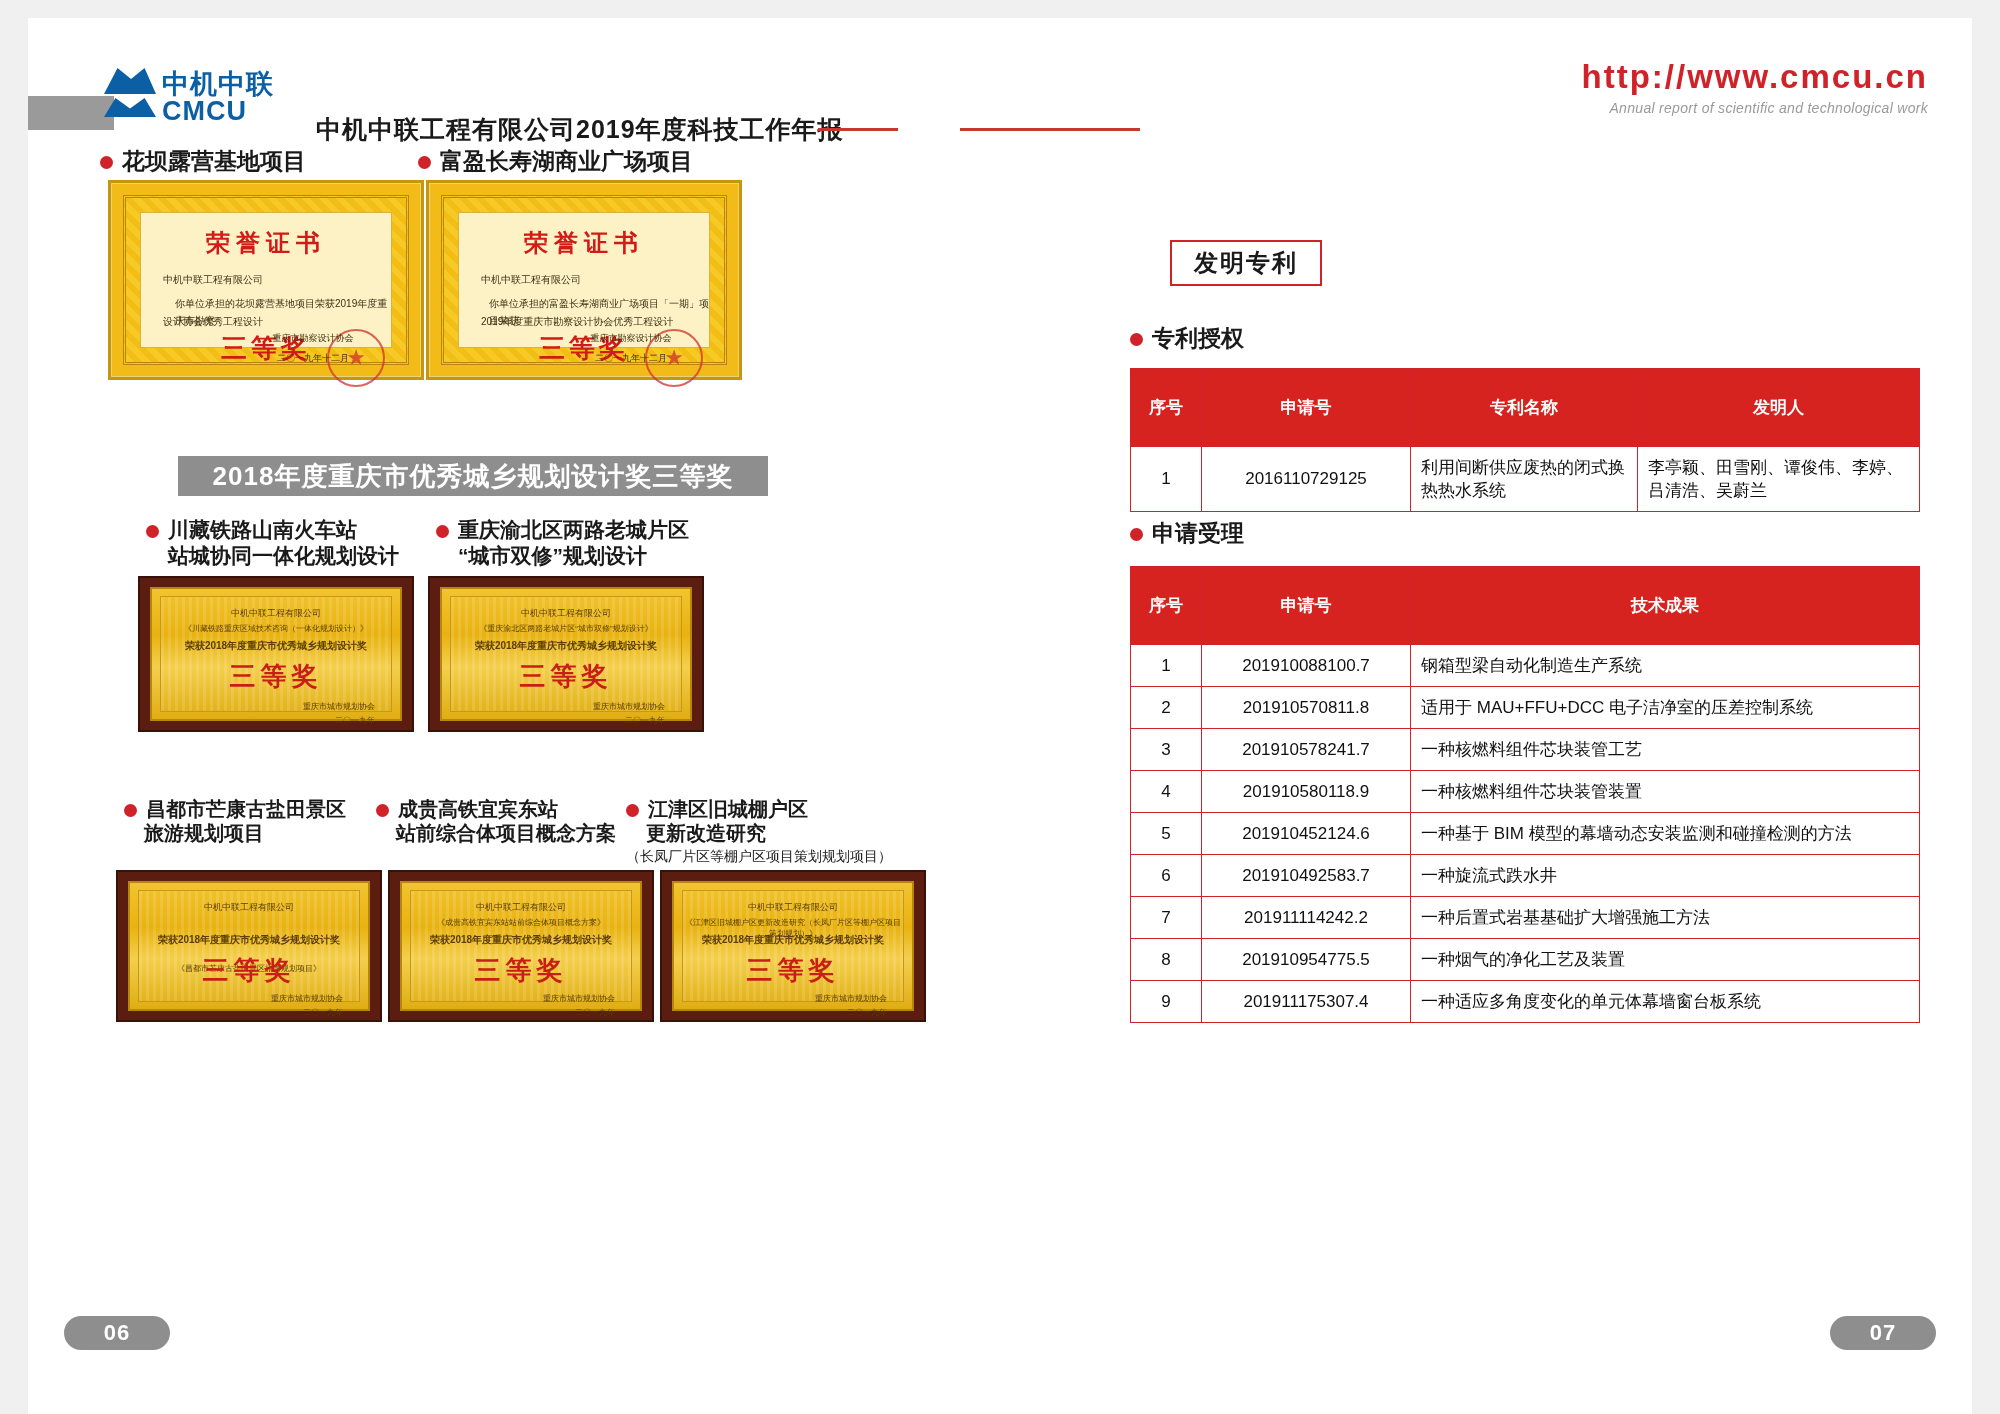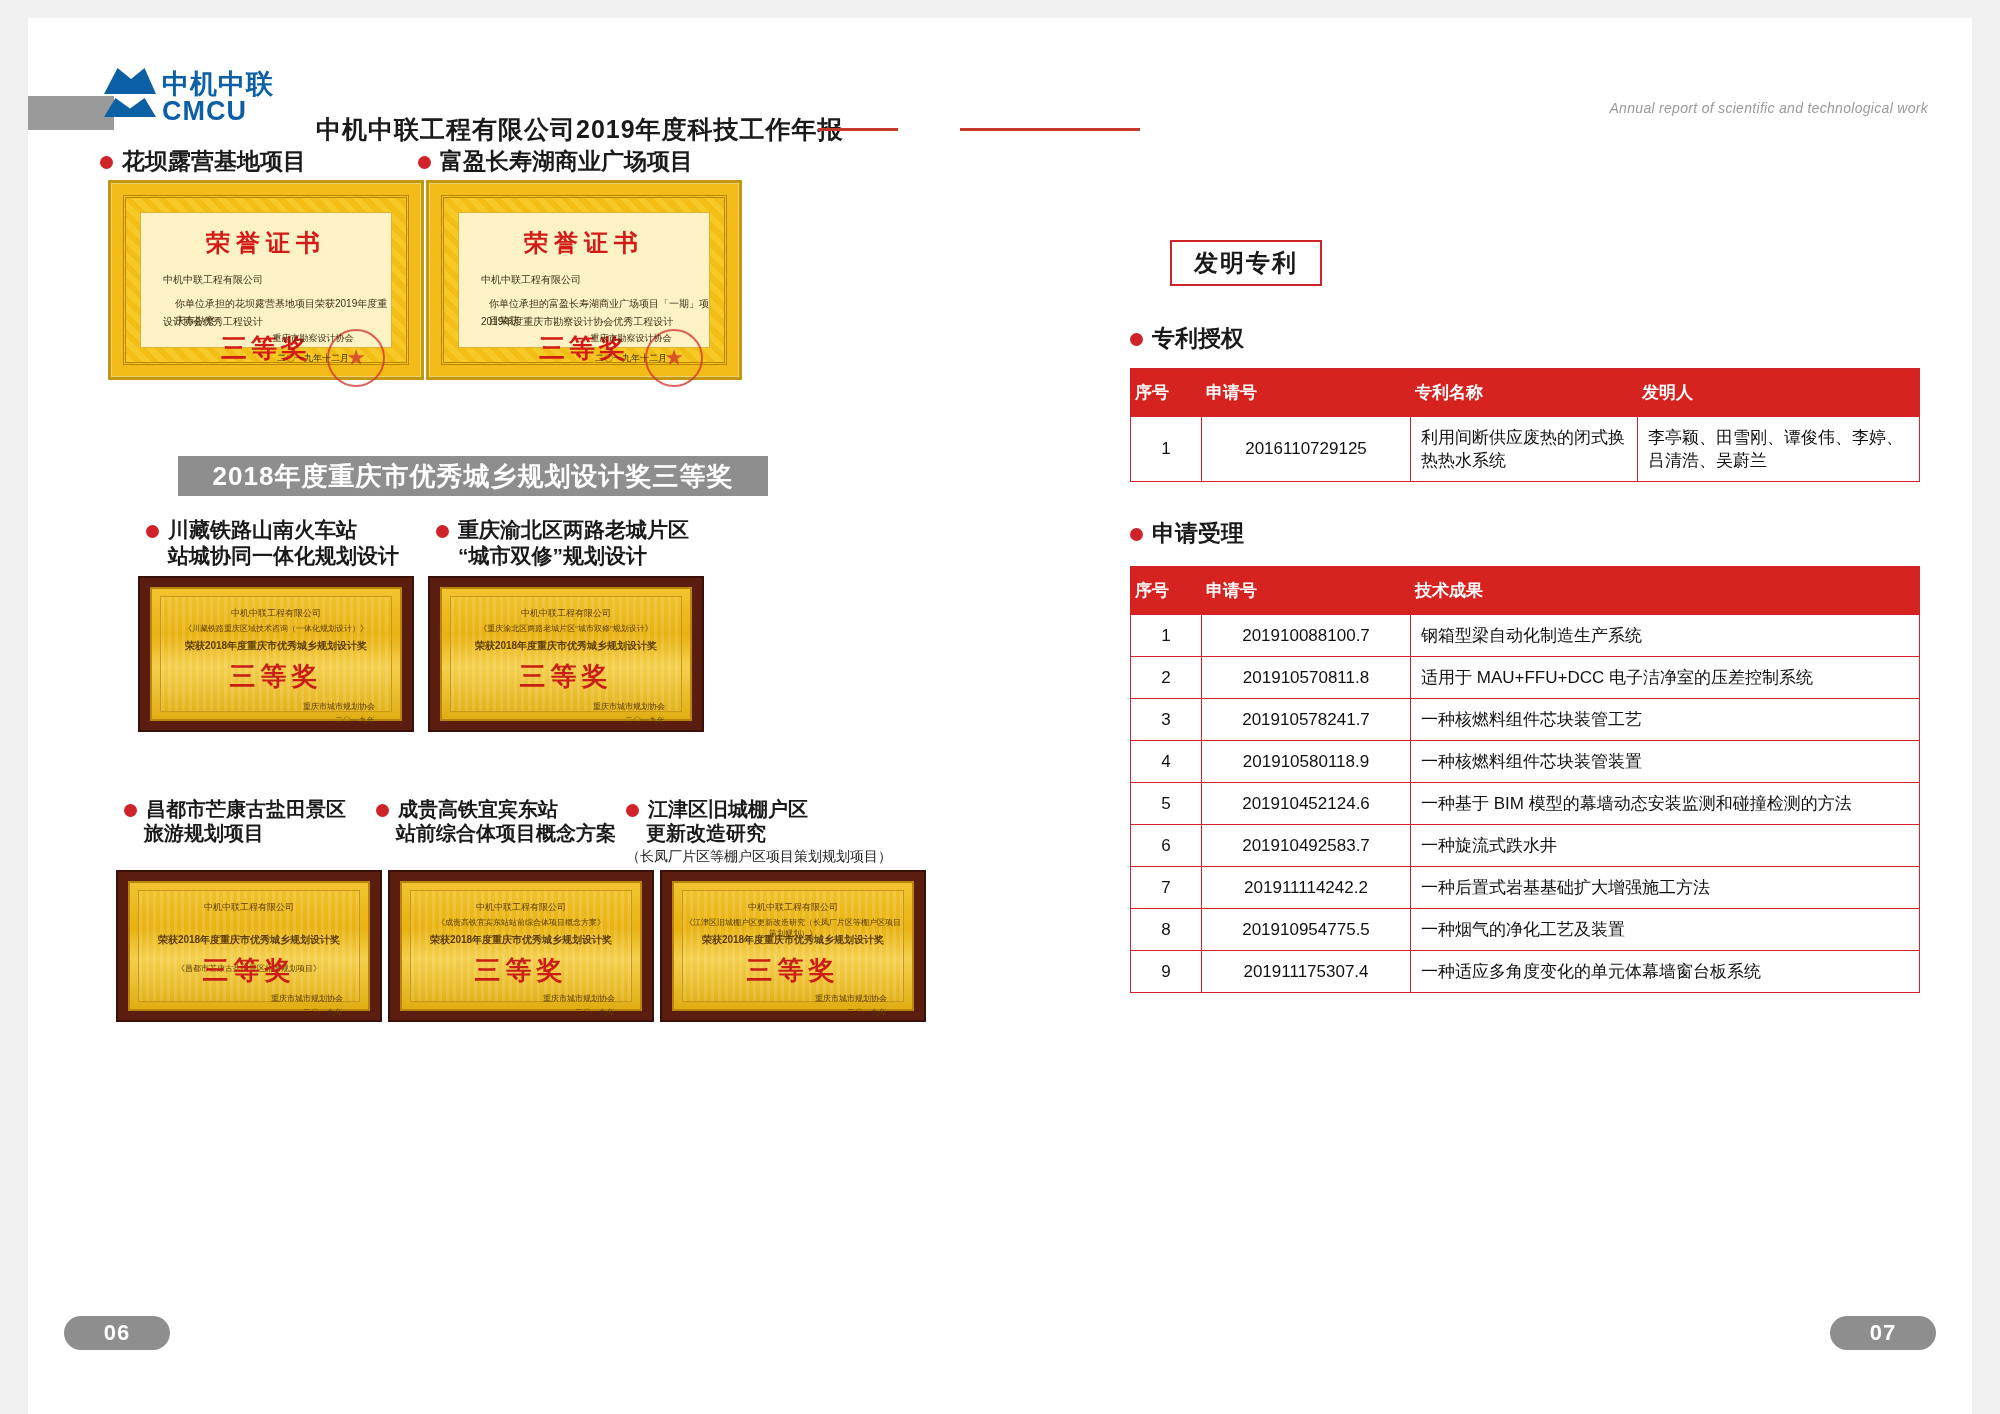--- a/index.html
+++ b/index.html
@@ -82,21 +82,21 @@
   .r-rule{position:absolute;left:-40px;top:110px;width:180px;height:3px;background:#c8372d;}
 
   .big-title{position:absolute;left:150px;top:128px;font-size:46px;font-weight:bold;color:#cf2229;letter-spacing:6px;font-family:"Liberation Serif",serif;}
 
   .invent-badge{position:absolute;left:170px;top:222px;width:148px;height:42px;border:2px solid #cf2229;
      display:flex;align-items:center;justify-content:center;}
   .invent-badge span{font-size:24px;font-weight:bold;color:#1a1a1a;letter-spacing:2px;}
 
   table{border-collapse:collapse;}
   .tbl{position:absolute;border:1px solid #cf2229;}
-  .tbl th{background:#d6231f;color:#fff;font-size:17px;font-weight:bold;border:1px solid #cf2229;padding:12px 4px;text-align:left;}
+  .tbl th{background:#d6231f;color:#fff;font-size:17px;font-weight:bold;border:1px solid #cf2229;padding:27px 4px;text-align:center;}
   .tbl td{border:1px solid #cf2229;font-size:17px;color:#111;padding:9px 10px;vertical-align:middle;}
   .tbl td.c{text-align:center;}
   .tbl td.l{text-align:left;}
 </style>
 </head>
 <body>
 
 <div class="page">
   <div class="frame-left"></div>
   <div class="frame-right"></div>
@@ -250,20 +250,21 @@
           <div class="plq-org" style="top:116px;">二〇一九年</div>
         </div>
           </div>
       </div>
 
       <div class="page-num" style="left:36px;">06</div>
     </div>
 
     <div class="right-page">
       <div class="r-rule"></div>
+      <div class="url">http://www.cmcu.cn</div>
       <div class="url-sub">Annual report of scientific and technological work</div>
 
 
       <div class="invent-badge">
         <span>发明专利</span>
       </div>
 
       <div class="sec-title" style="left:130px;top:305px;">
         <span class="bullet"></span><span>专利授权</span>
       </div>

